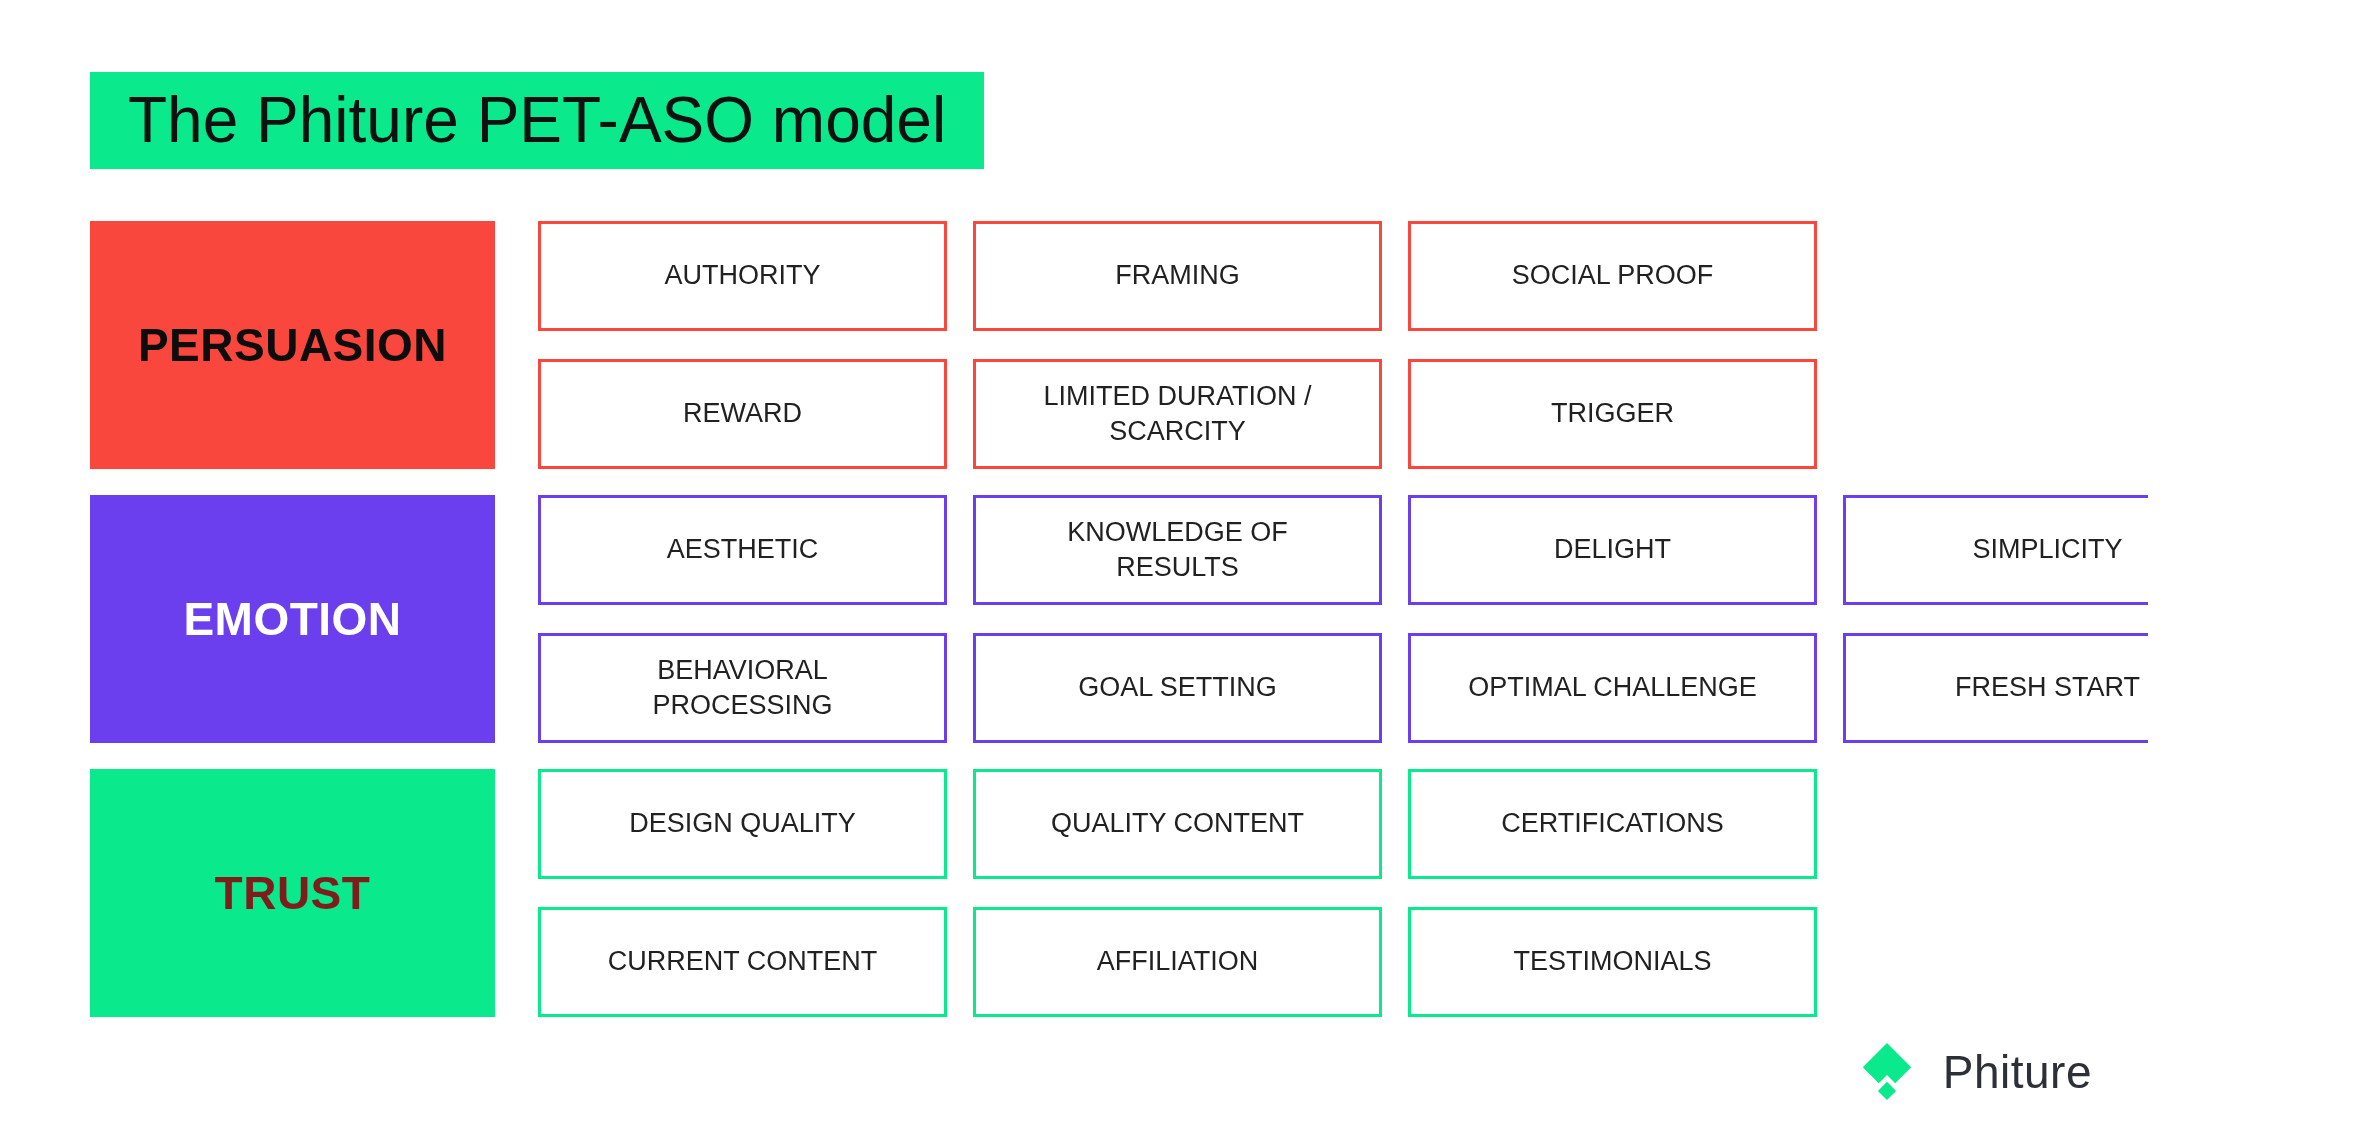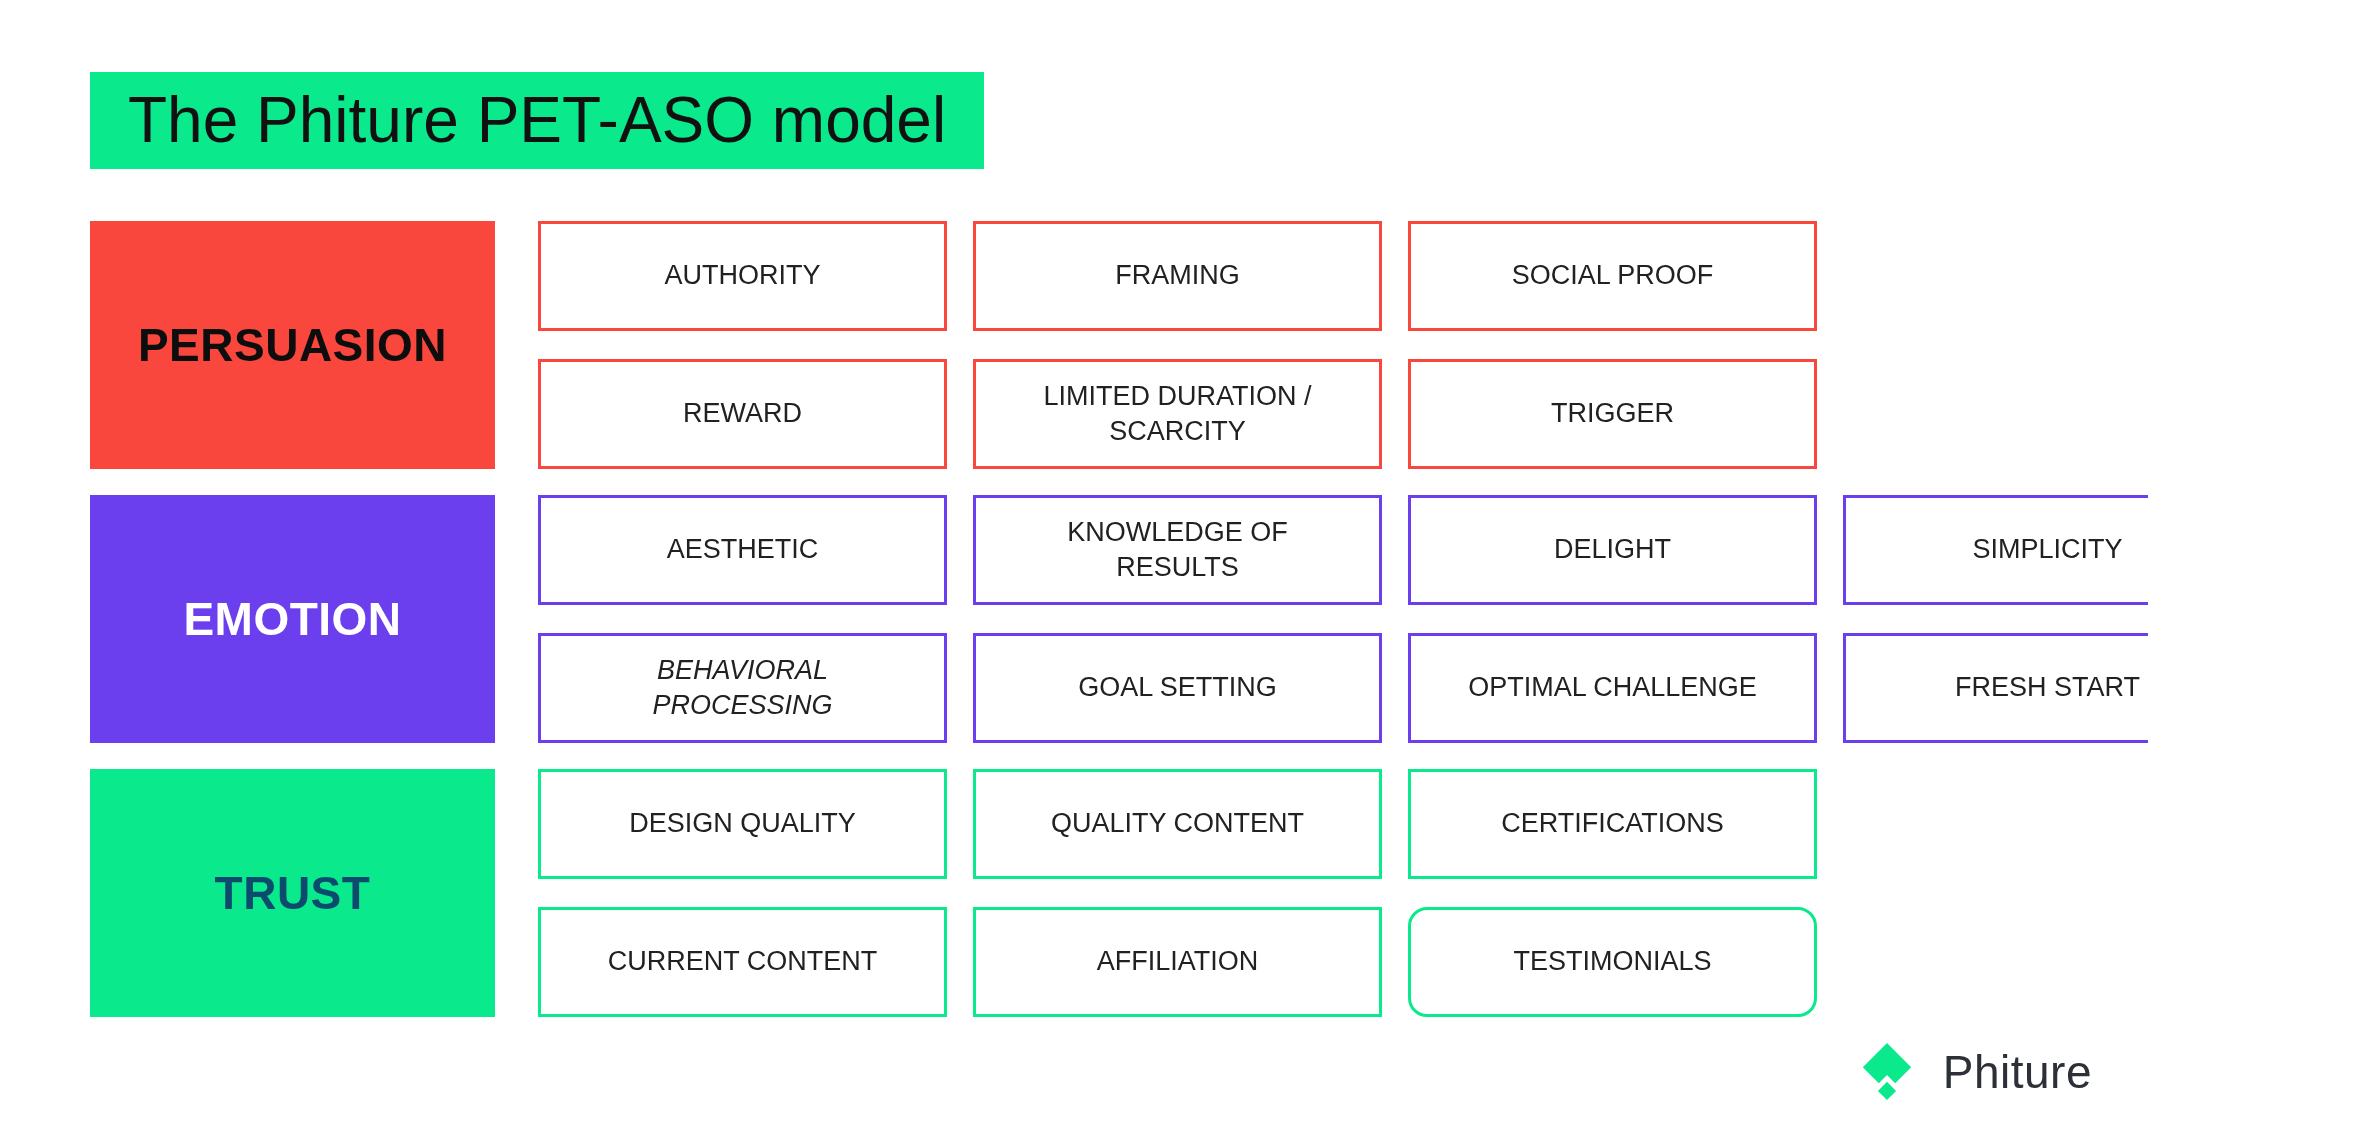--- a/index.html
+++ b/index.html
@@ -115,41 +115,41 @@
           <div class="cat-label" style="color: rgb(255, 255, 255);">EMOTION</div>
         </div>
         <div class="rows">
           <div class="row">
             <div class="tactic-box" style="border-color: rgb(107, 63, 238); color: rgb(33, 33, 33);">AESTHETIC</div>
             <div class="tactic-box" style="border-color: rgb(107, 63, 238); color: rgb(33, 33, 33);">KNOWLEDGE OF RESULTS</div>
             <div class="tactic-box" style="border-color: rgb(107, 63, 238); color: rgb(33, 33, 33);">DELIGHT</div>
             <div class="tactic-box" style="border-color: rgb(107, 63, 238); color: rgb(33, 33, 33);">SIMPLICITY</div>
           </div>
           <div class="row">
-            <div class="tactic-box" style="border-color: rgb(107, 63, 238); color: rgb(33, 33, 33); font-style: italic;">BEHAVIORAL PROCESSING</div>
+            <div class="tactic-box" style="border-color: rgb(107, 63, 238); color: rgb(33, 33, 33);">BEHAVIORAL PROCESSING</div>
             <div class="tactic-box" style="border-color: rgb(107, 63, 238); color: rgb(33, 33, 33);">GOAL SETTING</div>
             <div class="tactic-box" style="border-color: rgb(107, 63, 238); color: rgb(33, 33, 33);">OPTIMAL CHALLENGE</div>
             <div class="tactic-box" style="border-color: rgb(107, 63, 238); color: rgb(33, 33, 33);">FRESH START</div>
           </div>
         </div>
       </div>
       <div class="band">
         <div class="cat-block" style="background-color: rgb(10, 233, 140);">
-          <div class="cat-label" style="color: #0c4a6e;">TRUST</div>
+          <div class="cat-label" style="color: #7f1d1d;">TRUST</div>
         </div>
         <div class="rows">
           <div class="row">
             <div class="tactic-box" style="border-color: rgb(10, 233, 140); color: rgb(33, 33, 33);">DESIGN QUALITY</div>
             <div class="tactic-box" style="border-color: rgb(10, 233, 140); color: rgb(33, 33, 33);">QUALITY CONTENT</div>
             <div class="tactic-box" style="border-color: rgb(10, 233, 140); color: rgb(33, 33, 33);">CERTIFICATIONS</div>
           </div>
           <div class="row">
             <div class="tactic-box" style="border-color: rgb(10, 233, 140); color: rgb(33, 33, 33);">CURRENT CONTENT</div>
             <div class="tactic-box" style="border-color: rgb(10, 233, 140); color: rgb(33, 33, 33);">AFFILIATION</div>
-            <div class="tactic-box" style="border-color: rgb(10, 233, 140); color: rgb(33, 33, 33); border-radius: 19px;">TESTIMONIALS</div>
+            <div class="tactic-box" style="border-color: rgb(10, 233, 140); color: rgb(33, 33, 33);">TESTIMONIALS</div>
           </div>
         </div>
       </div>
     </div>
 
   <div class="logo" style="color: rgb(10, 233, 140);">
     <svg class="logo-mark" width="52" height="57" viewBox="0 0 60 66" aria-hidden="true">
       <path d="M30 0 L58 28 L39.5 46.5 L30 37 L20.5 46.5 L2 28 Z" fill="currentColor"></path>
       <path d="M30 45 L40.5 55.5 L30 66 L19.5 55.5 Z" fill="currentColor"></path>
     </svg>

